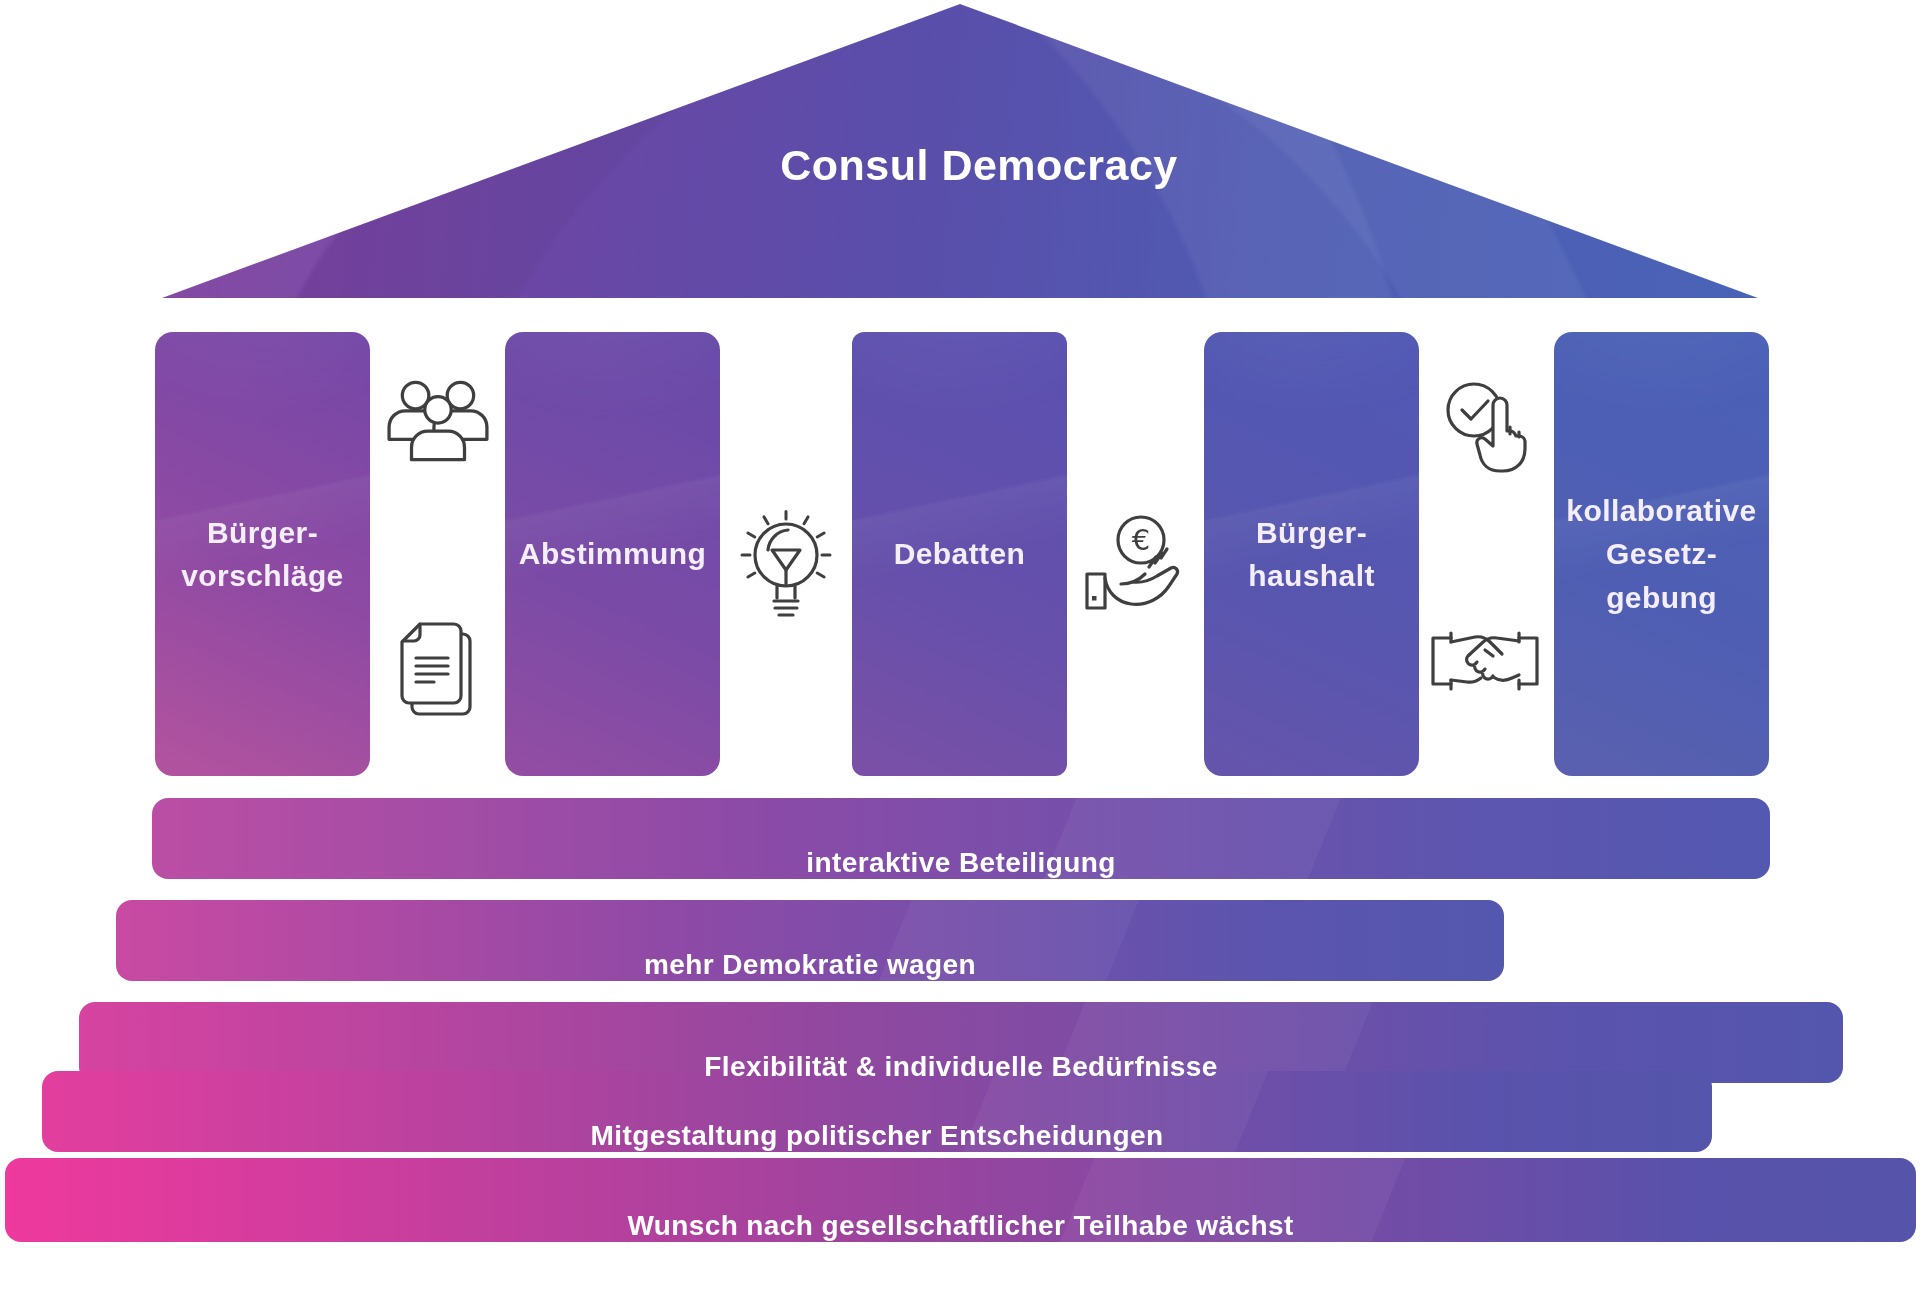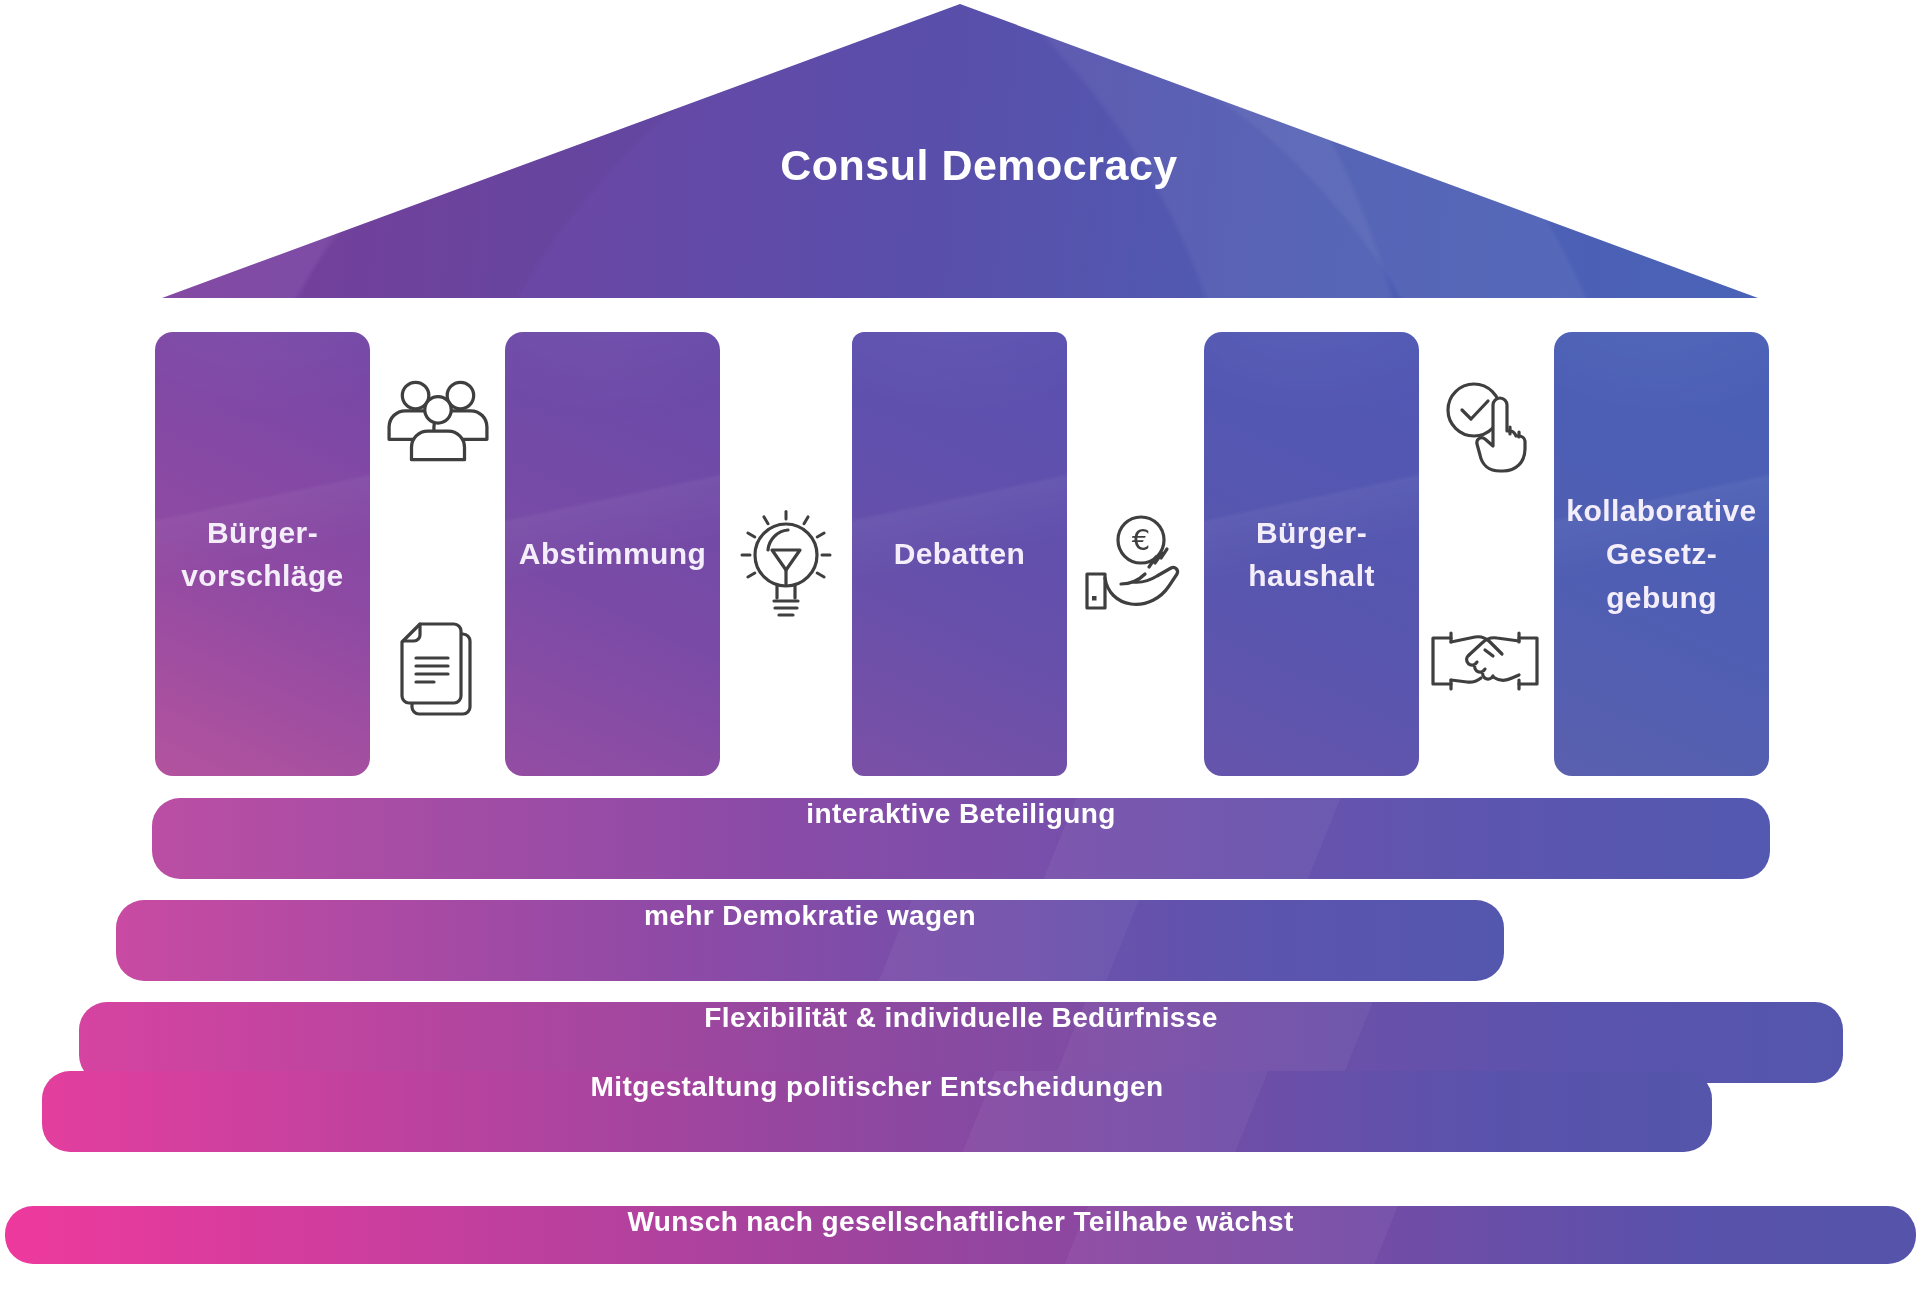--- a/index.html
+++ b/index.html
@@ -47,36 +47,36 @@
   .pillar-1{left:155px;background:linear-gradient(205deg,#7447a7 0%,#8f4aa3 55%,#b4539e 100%);}
   .pillar-2{left:505px;background:linear-gradient(205deg,#66149e 0%,#684aa9 0%,#7a4ba6 60%,#944da3 100%);}
   .pillar-3{left:852px;background:linear-gradient(205deg,#5a50b0 0%,#6650ab 60%,#7b50a6 100%);border-radius:12px;}
   .pillar-4{left:1204px;background:linear-gradient(205deg,#5058b4 0%,#5856af 60%,#6654ac 100%);}
   .pillar-5{left:1554px;background:linear-gradient(205deg,#4a60b6 0%,#4f5eb3 60%,#5a60ae 100%);}
   
   .icon{position:absolute;}
   .icon svg{display:block;}
   
   .bar{
-    position:absolute;height:81px;border-radius:28px;
-    display:flex;align-items:flex-start;justify-content:center;
+    position:absolute;height:81px;border-radius:16px;
+    display:flex;align-items:flex-end;justify-content:center;
   }
   .bar::after{
     content:"";position:absolute;inset:0;border-radius:inherit;
     background:linear-gradient(112deg, transparent 0 56%, rgba(255,255,255,0.045) 56% 72%, transparent 72%);
   }
   .bar-label{
     position:relative;z-index:2;color:#ffffff;
     font-size:28px;font-weight:700;letter-spacing:0.4px;text-align:center;
   }
   .bar-1{left:152px;top:798px;width:1618px;background:linear-gradient(90deg,#bb4ea4 0%,#8a4ba7 38%,#5e55af 80%,#5358b0 100%);}
   .bar-2{left:116px;top:900px;width:1388px;background:linear-gradient(90deg,#c94aa2 0%,#8e4aa6 40%,#5c54ae 82%,#5457ae 100%);}
   .bar-3{left:79px;top:1002px;width:1764px;background:linear-gradient(90deg,#d643a0 0%,#92489f 42%,#5b53ad 84%,#5456ad 100%);}
   .bar-4{left:42px;top:1071px;width:1670px;background:linear-gradient(90deg,#e33e9e 0%,#97469f 44%,#5a52ac 86%,#5455ab 100%);}
-  .bar-5{left:5px;top:1206px;width:1911px;height:58px;background:linear-gradient(90deg,#ee399d 0%,#9c449e 46%,#5951ab 88%,#5554aa 100%);}
+  .bar-5{left:5px;top:1158px;width:1911px;height:84px;background:linear-gradient(90deg,#ee399d 0%,#9c449e 46%,#5951ab 88%,#5554aa 100%);}
 </style>
 </head>
 <body>
 
 <div class="canvas">
 
   <div class="roof"></div>
   <h1 class="title">Consul Democracy</h1>
 
   <div class="pillar pillar-1">

